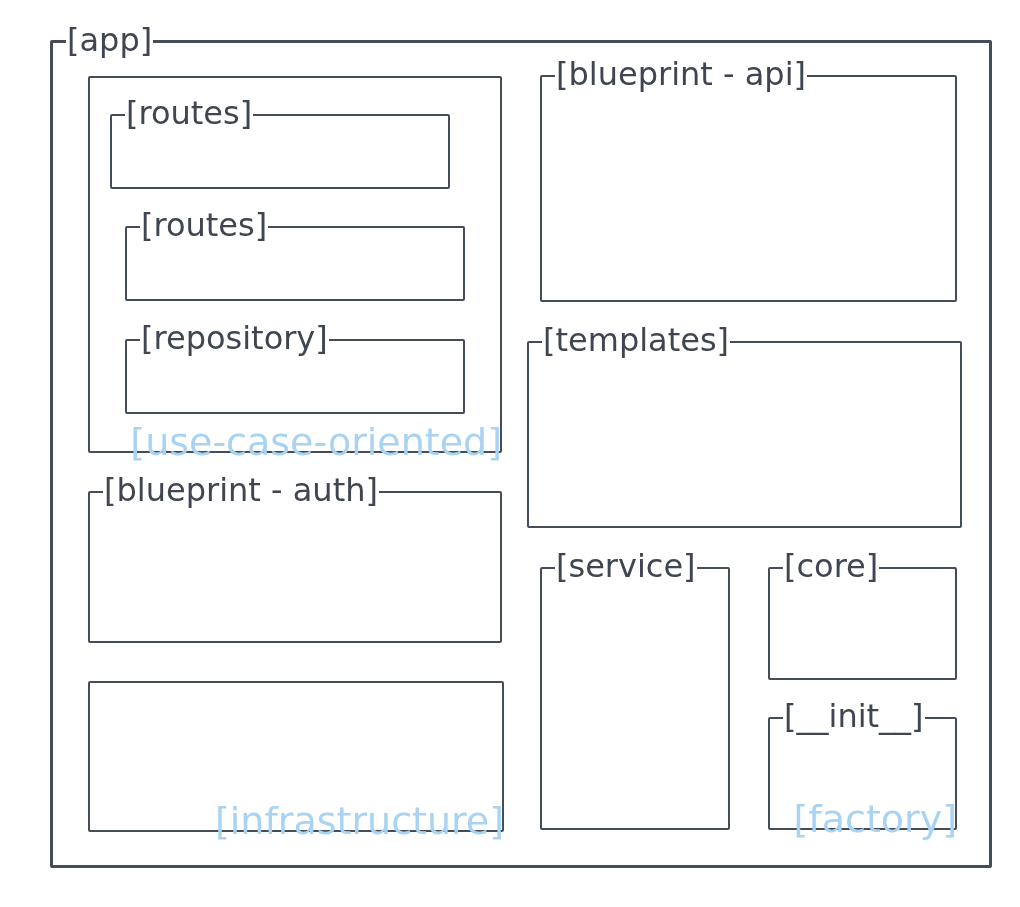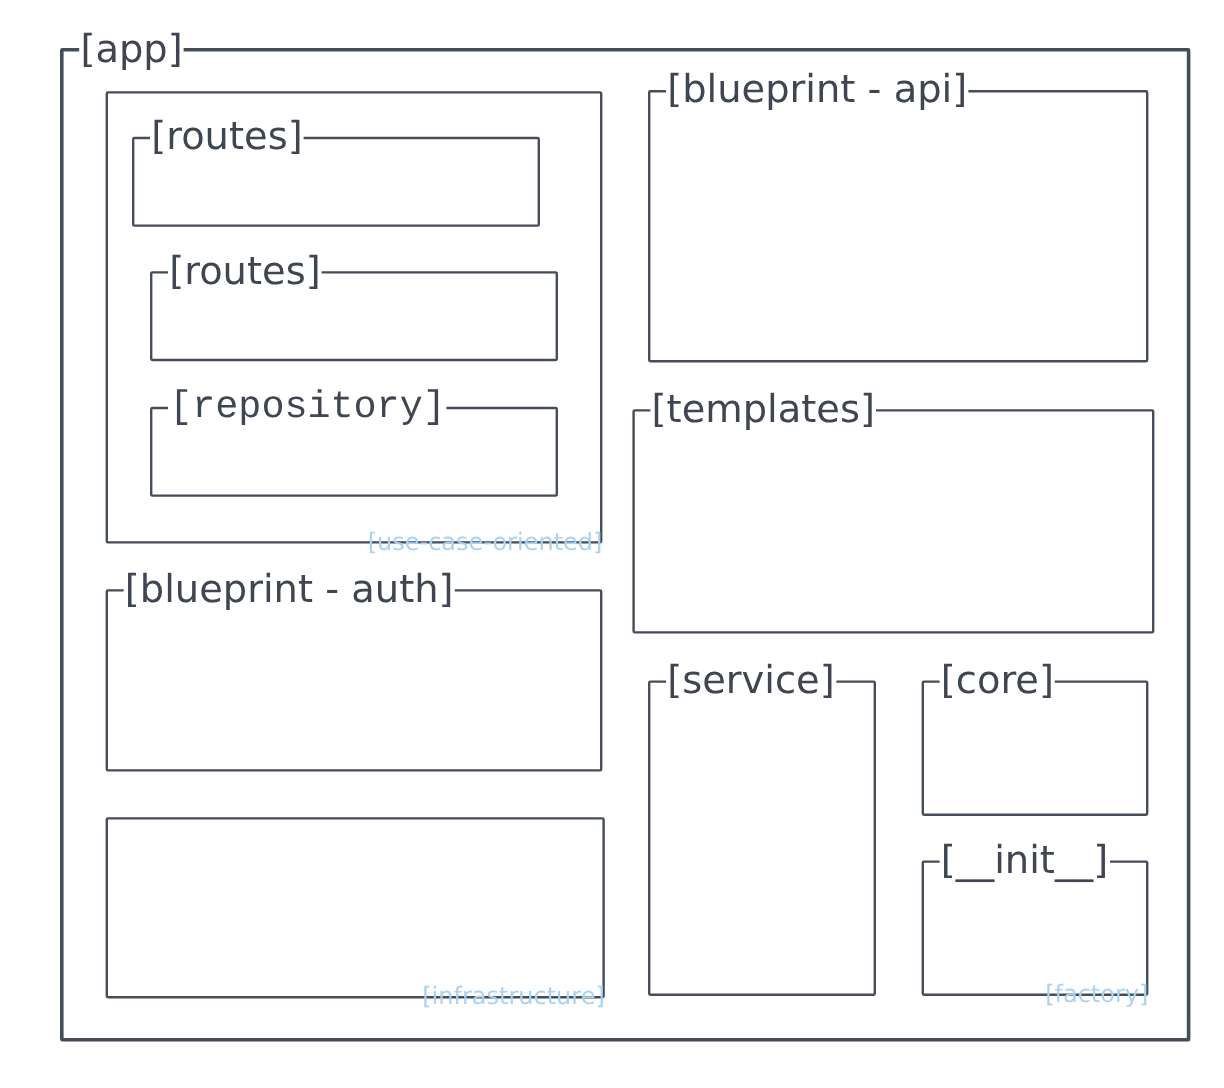--- a/index.html
+++ b/index.html
@@ -43,41 +43,41 @@
     white-space: nowrap;
     z-index: 2;
   }
 
   
   .ann {
     position: absolute;
     bottom: -10px;
     right: -2px;
     color: var(--annotation);
-    font-size: 20px;
+    font-size: 38px;
     line-height: 1;
     white-space: nowrap;
     z-index: 3;
   }
 
   
   .b-app    { left: 38px;  top: 40px;  width: 942px; height: 828px; }
 
   .b-main   { left: 35px;  top: 33px;  width: 414px; height: 377px; }
   .b-auth   { left: 35px;  top: 448px; width: 414px; height: 152px; }
   .b-models { left: 35px;  top: 638px; width: 416px; height: 151px; }
   .b-api    { left: 487px; top: 32px;  width: 417px; height: 227px; }
   .b-tmpl   { left: 474px; top: 298px; width: 435px; height: 187px; }
   .b-config { left: 487px; top: 524px; width: 190px; height: 263px; }
   .b-core   { left: 715px; top: 524px; width: 189px; height: 113px; }
   .b-init   { left: 715px; top: 674px; width: 189px; height: 113px; padding-left: 20px; }
 
   .b-routes { left: 20px;  top: 36px;  width: 340px; height: 75px; }
   .b-serv   { left: 35px;  top: 148px; width: 340px; height: 75px; }
-  .b-repo   { left: 35px;  top: 261px; width: 340px; height: 75px; font-family: Liberation Mono, monospace; }
+  .b-repo   { left: 35px;  top: 261px; width: 340px; height: 75px; }
 </style>
 </head>
 <body>
 
 <div class="canvas">
 
   <div class="box thick b-app">
     <span class="lbl">[app]</span>
 
     <div class="box b-main">

